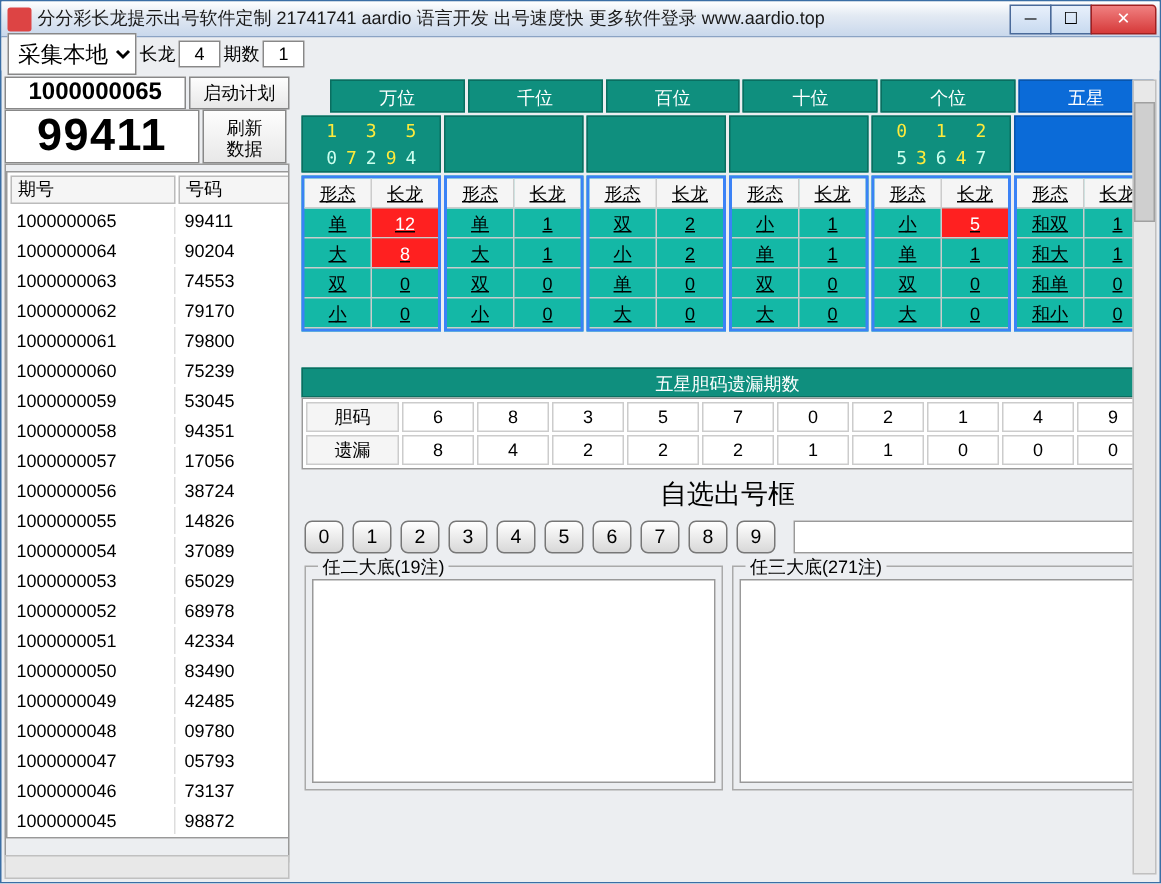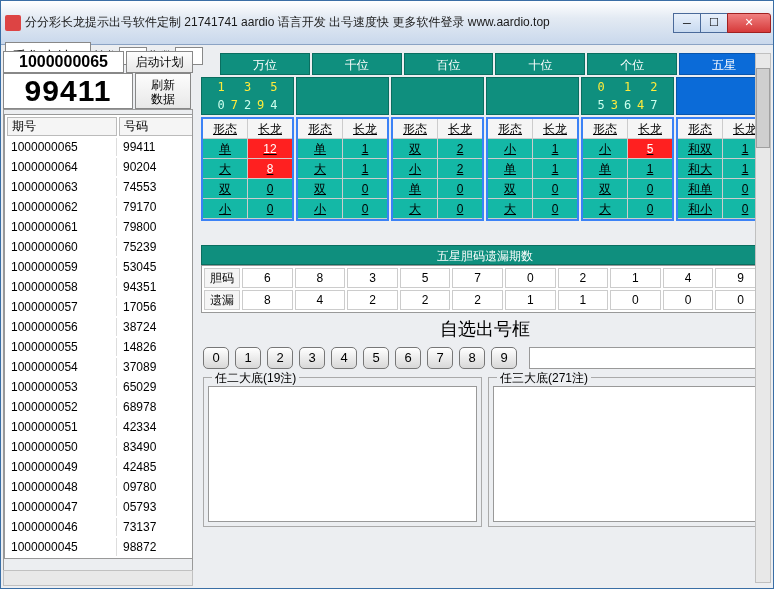--- a/index.html
+++ b/index.html
@@ -1,18 +1,18 @@
 <!DOCTYPE html>
 <html><head>
 <meta charset="utf-8">
 <style>
 * { margin:0; padding:0; box-sizing:border-box; font-family:"Microsoft YaHei",SimSun,Arial,sans-serif; }
 body { background:#eceef1; font-size:12px; width:774px; height:589px; overflow:hidden; }
 .window { width:774px; height:589px; border:1px solid #3a6ea5; background:#eceef1; position:relative; }
-.titlebar { height:44px; background:linear-gradient(#fff,#e3eaf3 40%,#c9d8ec); border-bottom:1px solid #8ba3c4; display:flex; align-items:center; padding-left:4px; }
+.titlebar { height:24px; background:linear-gradient(#fff,#e3eaf3 40%,#c9d8ec); border-bottom:1px solid #8ba3c4; display:flex; align-items:center; padding-left:4px; }
 .titlebar .icon { width:16px; height:16px; background:#d44; border-radius:2px; margin-right:4px; }
 .titlebar .title { flex:1; color:#1a1a1a; font-size:12px; white-space:nowrap; overflow:hidden; }
 .winbtns { display:flex; height:20px; margin-right:2px; }
 .winbtn { width:28px; height:20px; border:1px solid #4a6a9a; background:linear-gradient(#e8f0fb,#c8daf0); display:flex; align-items:center; justify-content:center; font-size:11px; margin-left:-1px; }
 .winbtn.close { width:44px; background:linear-gradient(#f08080,#d63a3a); color:#fff; border-color:#a02020; border-top-right-radius:3px; }
 .winbtn.max { width:28px; }
 .topbar { height:22px; background:#eceef1; padding:2px 4px; display:flex; align-items:center; gap:2px; }
 .combo { height:28px; border:1px solid #888; background:#fff; font-size:15px; padding:0 2px; }
 .topbar .lbl { font-size:12px; }
 .txtbox { height:18px; border:1px solid #888; background:#fff; text-align:center; width:28px; font-size:12px; }
@@ -360,21 +360,21 @@
             <div class="c">0</div>
           </div>
         </div>
       </div>
 
     <div class="miss-section">
       <div class="misshdr">五星胆码遗漏期数</div>
       <table class="misstbl" id="misstbl">
           <tbody>
             <tr>
-              <th style="width:36px">胆码</th>
+              <th style="width:62px">胆码</th>
               <td>6</td>
               <td>8</td>
               <td>3</td>
               <td>5</td>
               <td>7</td>
               <td>0</td>
               <td>2</td>
               <td>1</td>
               <td>4</td>
               <td>9</td>

